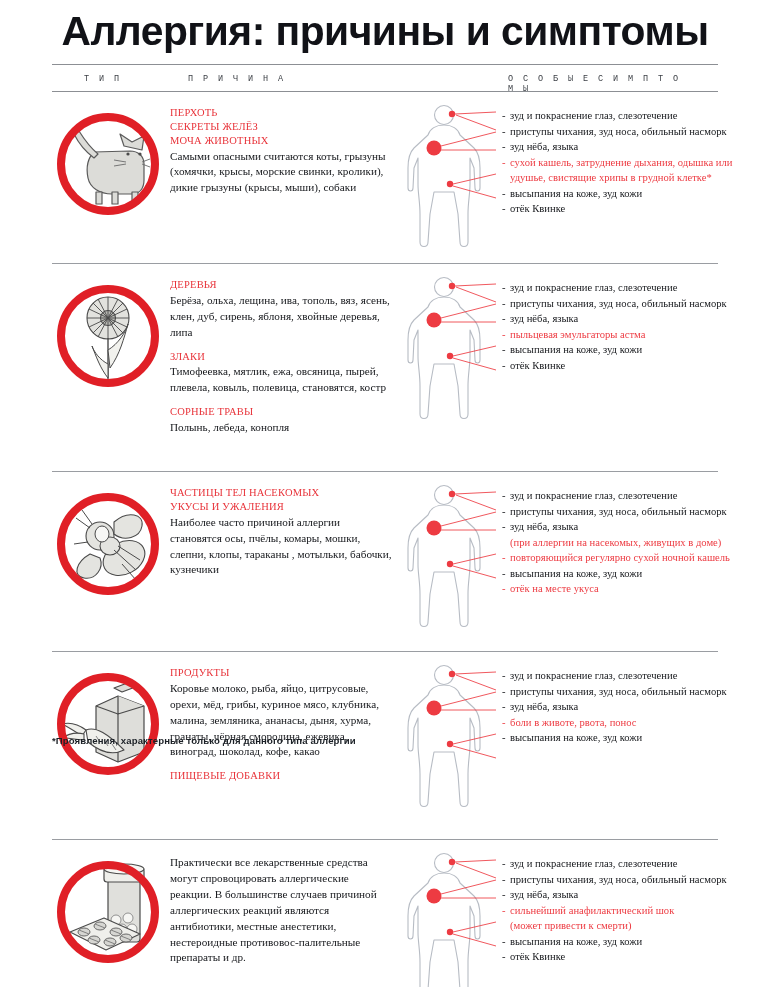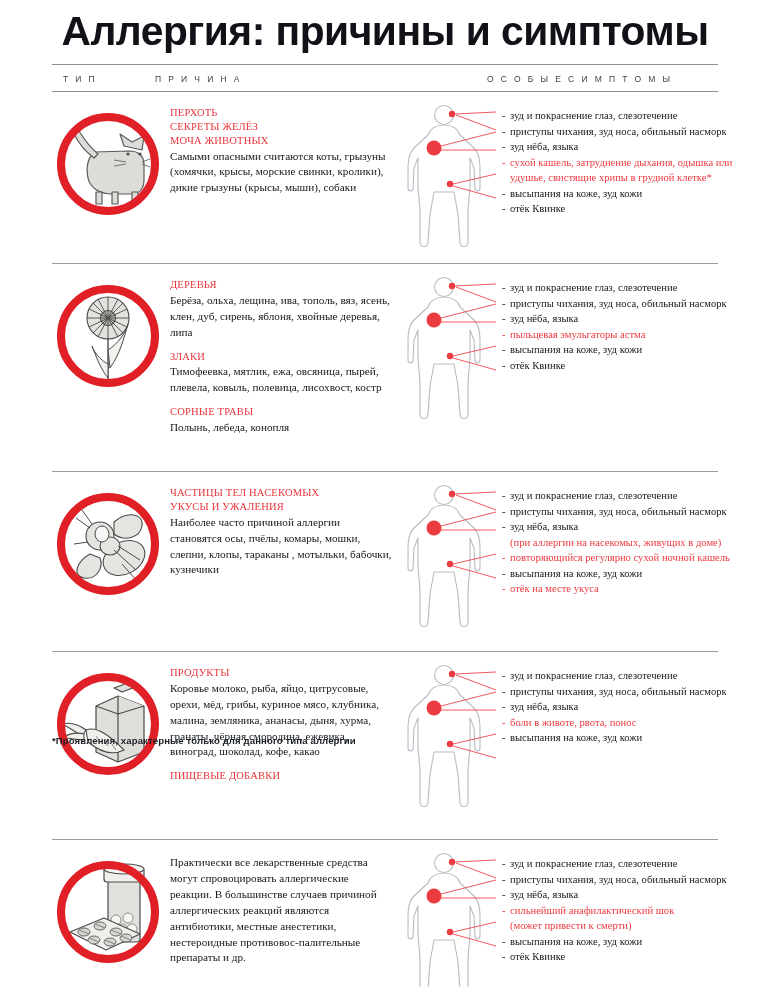--- a/index.html
+++ b/index.html
@@ -24,29 +24,29 @@
     line-height: 1.05;
     transform: scaleX(1.02);
   }
 
   
   .head-rule-top { border-top: 1.5px solid #8c8f94; margin: 12px 52px 0 52px; }
   .head-rule-bot { border-top: 1.5px solid #8c8f94; margin: 0 52px; }
   .col-heads {
     position: relative;
     height: 26px;
-    margin: 0 59px;
-    font-family: Liberation Sans, sans-serif;
+    margin: 0 80px;
+    font-family: Liberation Mono, monospace;
     font-size: 8.5px;
     letter-spacing: 2.4px;
     color: #3b3f45;
   }
   .col-heads span { position: absolute; top: 9px; }
   .ch-type { left: 4px; }
-  .ch-cause { left: 96px; }
+  .ch-cause { left: 108px; }
   .ch-symp { left: 428px; }
 
   
   .row {
     position: relative;
     margin: 0 52px;
     border-bottom: 1.2px solid #9a9da2;
     display: flex;
     align-items: flex-start;
   }
@@ -211,21 +211,21 @@
     </g>
   <circle cx="56" cy="56" r="47" fill="none" stroke="#e01f26" stroke-width="8"></circle>
 </svg></div>
         <div class="cell-cause">
           <div class="cause-group">
             <div class="cause-h">ДЕРЕВЬЯ</div>
             <div class="cause-b">Берёза, ольха, лещина, ива, тополь, вяз, ясень, клен, дуб, сирень, яблоня, хвойные деревья, липа</div>
           </div>
           <div class="cause-group">
             <div class="cause-h">ЗЛАКИ</div>
-            <div class="cause-b">Тимофеевка, мятлик, ежа, овсяница, пырей, плевела, ковыль, полевица, лисохвост, костр</div>
+            <div class="cause-b">Тимофеевка, мятлик, ежа, овсяница, пырей, плевела, ковыль, полевица, становятся, костр</div>
           </div>
           <div class="cause-group">
             <div class="cause-h">СОРНЫЕ ТРАВЫ</div>
             <div class="cause-b">Полынь, лебеда, конопля</div>
           </div>
         </div>
         <div class="cell-symp">
           <div class="symp-wrap">
             <div class="body-fig">
 <svg width="96" height="150" viewBox="0 0 96 150">

